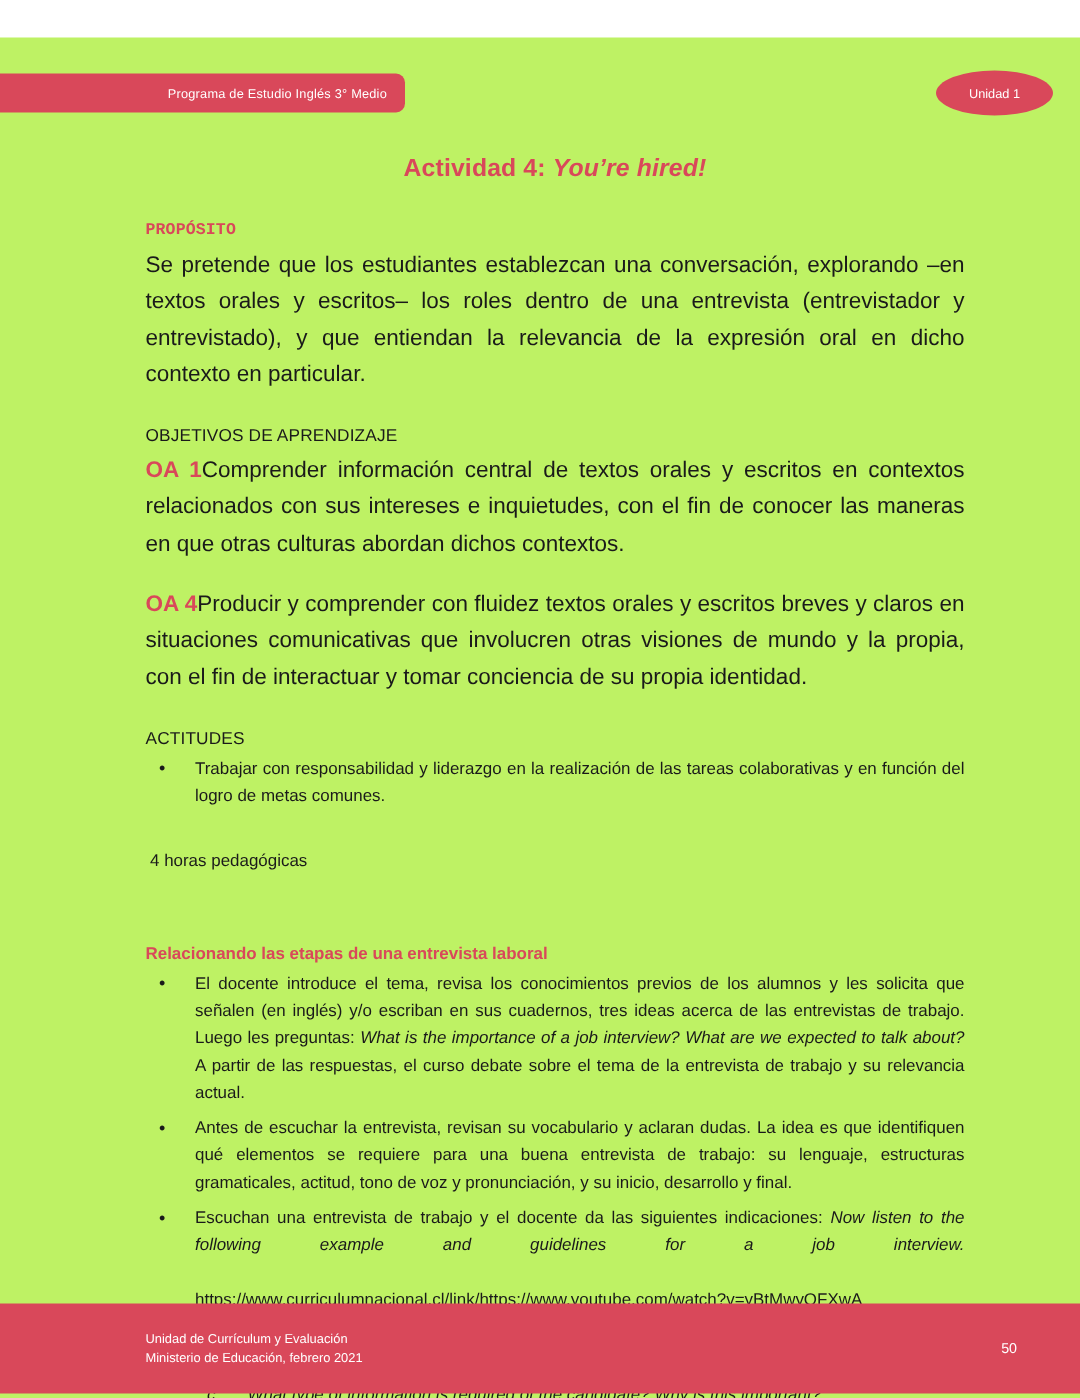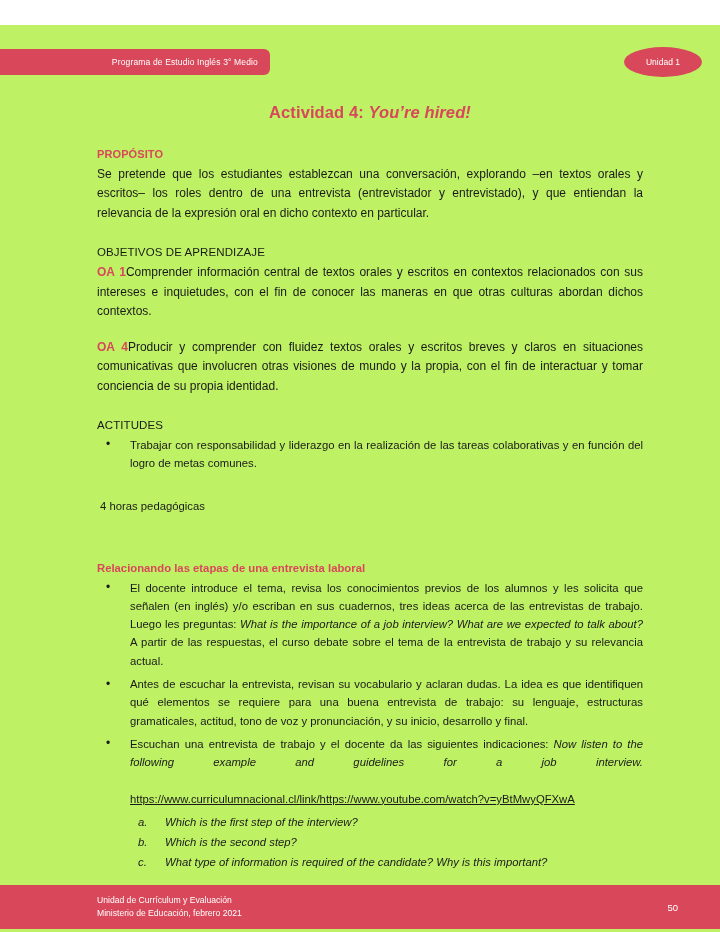--- a/index.html
+++ b/index.html
@@ -81,29 +81,29 @@
   .doc-title .title-em {
     font-style: italic;
   }
 
   .sect-head {
     font-size: 11px;
     font-weight: bold;
     margin: 0 0 5px 0;
     letter-spacing: 0.1px;
   }
-  .sect-head.red { color: #d9485a; }
+  .sect-head.red { color: #d9485a; font-family: Liberation Mono, monospace; }
   .sect-head.plain {
     color: #1a1a1a;
     font-weight: normal;
     font-size: 11.5px;
   }
 
   p.body {
-    font-size: 12px;
+    font-size: 15px;
     line-height: 1.62;
     margin: 0 0 4px 0;
     text-align: justify;
     color: #1a1a1a;
   }
 
   .oa-tag {
     color: #d9485a;
     font-weight: bold;
   }
@@ -182,21 +182,21 @@
     left: 41px;
     font-style: italic;
   }
 
   
   .footer-bar {
     position: absolute;
     left: 0;
     bottom: 28px;
     width: 720px;
-    height: 44px;
+    height: 60px;
     background: #d9485a;
     display: flex;
     align-items: center;
     justify-content: space-between;
     box-sizing: border-box;
     padding: 0 42px 0 97px;
   }
   .footer-left {
     color: #ffffff;
     font-size: 8.6px;

